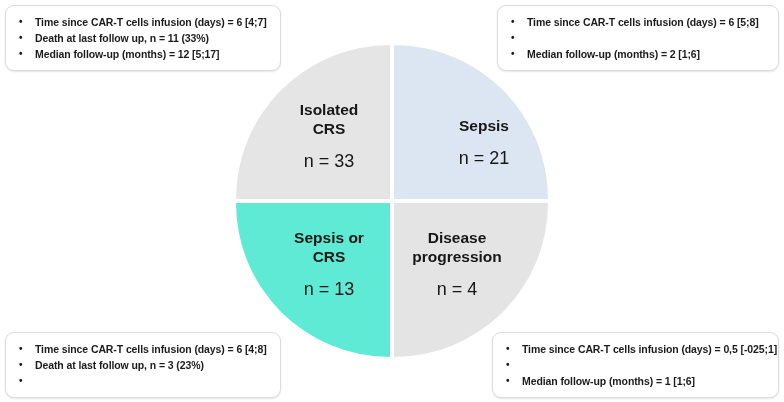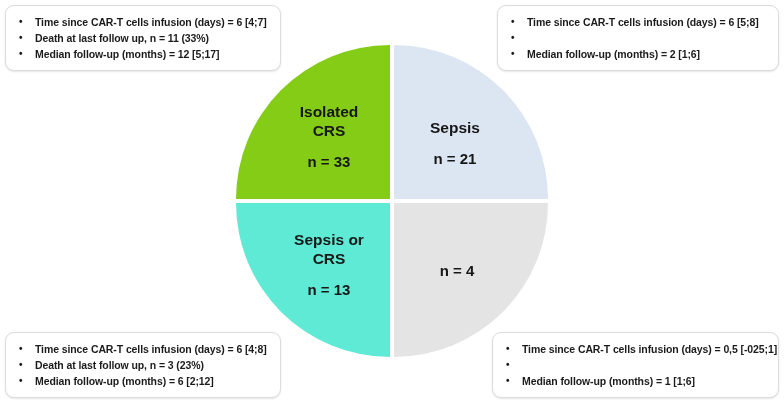--- a/index.html
+++ b/index.html
@@ -88,42 +88,43 @@
   }
   #quad-tl {
     left: 0; top: 0;
     background: #dce6f2;
     border-top-left-radius: 154px;
   }
   #quad-tr {
     left: 158px; top: 0;
     background: #dce6f2;
     border-top-right-radius: 154px;
+    padding-left: 29px;
   }
   #quad-bl {
     left: 0; top: 158px;
     background: #dce6f2;
     border-bottom-left-radius: 154px;
   }
   #quad-br {
     left: 158px; top: 158px;
     background: #e4e4e4;
     border-bottom-right-radius: 154px;
   }
   .q-title {
     font-size: 15.5px;
     font-weight: bold;
     color: #171717;
     text-align: center;
     line-height: 19px;
     white-space: pre-line;
   }
   .q-count {
-    font-size: 15px;
-    font-weight: bold;
+    font-size: 18px;
+    font-weight: normal;
     color: #171717;
     text-align: left;
     margin-top: 13px;
   }
   
   #quad-tl .quad-inner { transform: translate(16px, 14px); }
   #quad-tr .quad-inner { transform: translate(-16px, 20px); }
   #quad-bl .quad-inner { transform: translate(16px, -16px); }
   #quad-br .quad-inner { transform: translate(-14px, -16px); }
 </style>
@@ -170,21 +171,20 @@
       <li>
         <span class="bullet">•</span>
         <span class="btxt">Time since CAR-T cells infusion (days) = 6 [4;8]</span>
       </li>
       <li>
         <span class="bullet">•</span>
         <span class="btxt">Death at last follow up, n = 3 (23%)</span>
       </li>
       <li>
         <span class="bullet">•</span>
-        <span class="btxt">Median follow-up (months) = 6 [2;12]</span>
       </li>
     </ul>
   </div>
 
   <div class="callout" id="box-br">
     <ul>
       <li>
         <span class="bullet">•</span>
         <span class="btxt">Time since CAR-T cells infusion (days) = 0,5 [-025;1]</span>
       </li>
@@ -193,21 +193,21 @@
       </li>
       <li>
         <span class="bullet">•</span>
         <span class="btxt">Median follow-up (months) = 1 [1;6]</span>
       </li>
     </ul>
   </div>
 
   <div id="circle-wrap">
 
-    <div class="quad" id="quad-tl" style="background: #84cc16;">
+    <div class="quad" id="quad-tl" style="background: #e5e5e5;">
       <div class="quad-inner">
         <div class="q-title">Isolated
 CRS</div>
         <div class="q-count">n = 33</div>
       </div>
     </div>
 
     <div class="quad" id="quad-tr" style="background: rgb(220, 230, 242);">
       <div class="quad-inner">
         <div class="q-title">Sepsis</div>
@@ -218,19 +218,21 @@
     <div class="quad" id="quad-bl" style="background: #5eead4;">
       <div class="quad-inner">
         <div class="q-title">Sepsis or
 CRS</div>
         <div class="q-count">n = 13</div>
       </div>
     </div>
 
     <div class="quad" id="quad-br" style="background: rgb(228, 228, 228);">
       <div class="quad-inner">
+        <div class="q-title">Disease
+progression</div>
         <div class="q-count">n = 4</div>
       </div>
     </div>
 
   </div>
 
 </div>
 
 </body></html>

